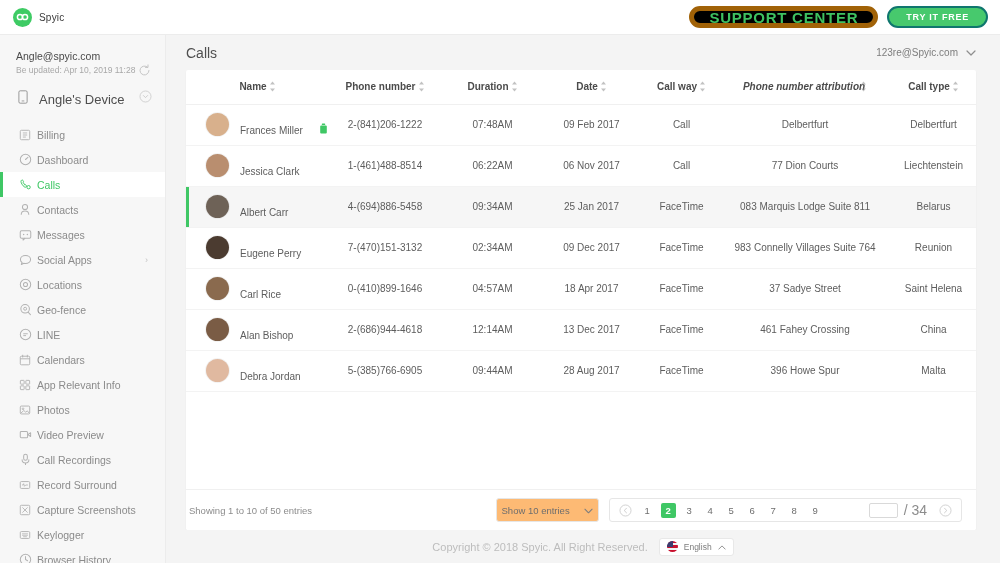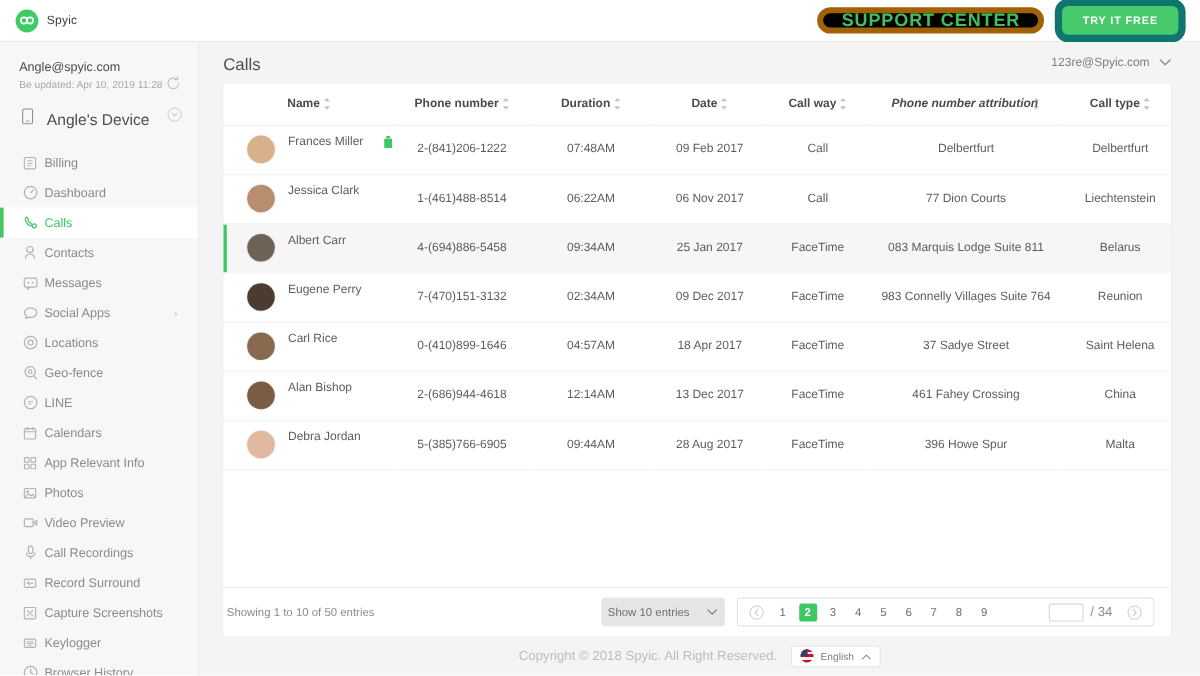--- a/index.html
+++ b/index.html
@@ -26,22 +26,22 @@
   .brand-mark svg { display: block; }
   .brand-name { font-size: 10px; color: #3a3a3a; letter-spacing: .2px; }
   .topbar-actions { display: flex; align-items: center; gap: 9px; }
   .btn-outline {
     height: 22px; padding: 0 15px; border-radius: 11px;
     border: 5px solid #a16207; color: #3ec161; background: #000000;
     font-size: 15px; font-weight: bold; letter-spacing: .75px;
     display: flex; align-items: center; cursor: pointer;
   }
   .btn-solid {
-    height: 36px; padding: 0 17px; border-radius: 11px;
-    border: 6px solid #0f766e; color: #fff; background: #47c96d;
+    height: 22px; padding: 0 17px; border-radius: 11px;
+    border: 2px solid #0f766e; color: #fff; background: #47c96d;
     font-size: 9px; font-weight: bold; letter-spacing: .75px;
     display: flex; align-items: center; cursor: pointer;
   }
 
   
   .body { flex: 1; display: flex; min-height: 0; }
 
   
   .sidebar {
     width: 166px; min-width: 166px; background: #f7f7f7;
@@ -100,21 +100,21 @@
     font-size: 10px; color: #5d5d5d; height: 41px;
     border-bottom: 1px solid #f3f3f3; text-align: center; padding: 0;
     white-space: nowrap; overflow: hidden; text-overflow: ellipsis;
   }
   tbody tr.selected td { background: #f6f6f6; }
   tr.selected td.c-name { position: relative; }
   tr.selected td.c-name::before {
     content: ""; position: absolute; left: 0; top: 0; bottom: 0; width: 3px; background: #3fc765;
   }
   td.c-name { text-align: left; }
-  .name-cell { display: flex; align-items: flex-start; gap: 11px; padding-left: 20px; }
+  .name-cell { display: flex; align-items: flex-end; gap: 11px; padding-left: 20px; }
   .avatar {
     width: 23px; height: 23px; border-radius: 50%; flex: none;
     background-size: cover; background-position: center;
     box-shadow: 0 0 0 1px rgba(0,0,0,.05);
   }
   .nm { color: #5d5d5d; }
   .trash-ico { margin-left: 5px; }
 
   
   .w-name  { width: 143px; }
@@ -131,39 +131,39 @@
   .card-foot {
     height: 41px; min-height: 41px; border-top: 1px solid #f0f0f0;
     display: flex; align-items: center; justify-content: space-between;
     padding: 0 14px 0 0; background: #fff; gap: 21px;
   }
   .showing { font-size: 9.5px; color: #8c8c8c; padding-left: 3px; }
   .foot-right { display: flex; align-items: center; gap: 10px; }
   .show-entries {
     height: 24px; border: 1px solid #e6e6e6; border-radius: 3px;
     display: flex; align-items: center; gap: 14px; padding: 0 5px;
-    font-size: 9.5px; color: #6e6e6e; cursor: pointer; background: #e5e5e5;
+    font-size: 9.5px; color: #6e6e6e; cursor: pointer; background: #fdba74;
   }
   .pager {
     height: 24px; border: 1px solid #e6e6e6; border-radius: 3px;
     display: flex; align-items: center; padding: 0 6px; gap: 2px; background: #fff;
   }
   .pg-arrow { width: 20px; display: flex; align-items: center; justify-content: center; cursor: pointer; opacity: .55; }
   .pg {
     min-width: 15px; height: 15px; padding: 0 3px; border-radius: 2px;
     display: flex; align-items: center; justify-content: center;
     font-size: 9.5px; color: #6e6e6e; cursor: pointer; margin: 0 2px;
   }
   .pg.active { background: #3fc765; color: #fff; font-weight: bold; }
   .pg-input {
     width: 29px; height: 15px; border: 1px solid #d9d9d9; border-radius: 2px;
     background: #fff; margin-left: 42px; outline: none;
     font-size: 9px; font-family: "Liberation Sans", sans-serif; text-align: center; color: #6e6e6e;
   }
-  .pg-total { font-size: 11px; color: #8c8c8c; margin: 0 6px 0 4px; }
+  .pg-total { font-size: 14px; color: #8c8c8c; margin: 0 6px 0 4px; }
 
   .page-foot {
     height: 33px; min-height: 33px; display: flex; align-items: center;
     justify-content: center; gap: 11px; background: #f4f4f4;
   }
   .copyright { font-size: 11px; color: #bdbdbd; }
   .lang {
     height: 18px; border: 1px solid #e8e8e8; border-radius: 3px; background: #fff;
     display: flex; align-items: center; gap: 6px; padding: 0 7px;
     font-size: 8.5px; color: #7d7d7d; cursor: pointer;

